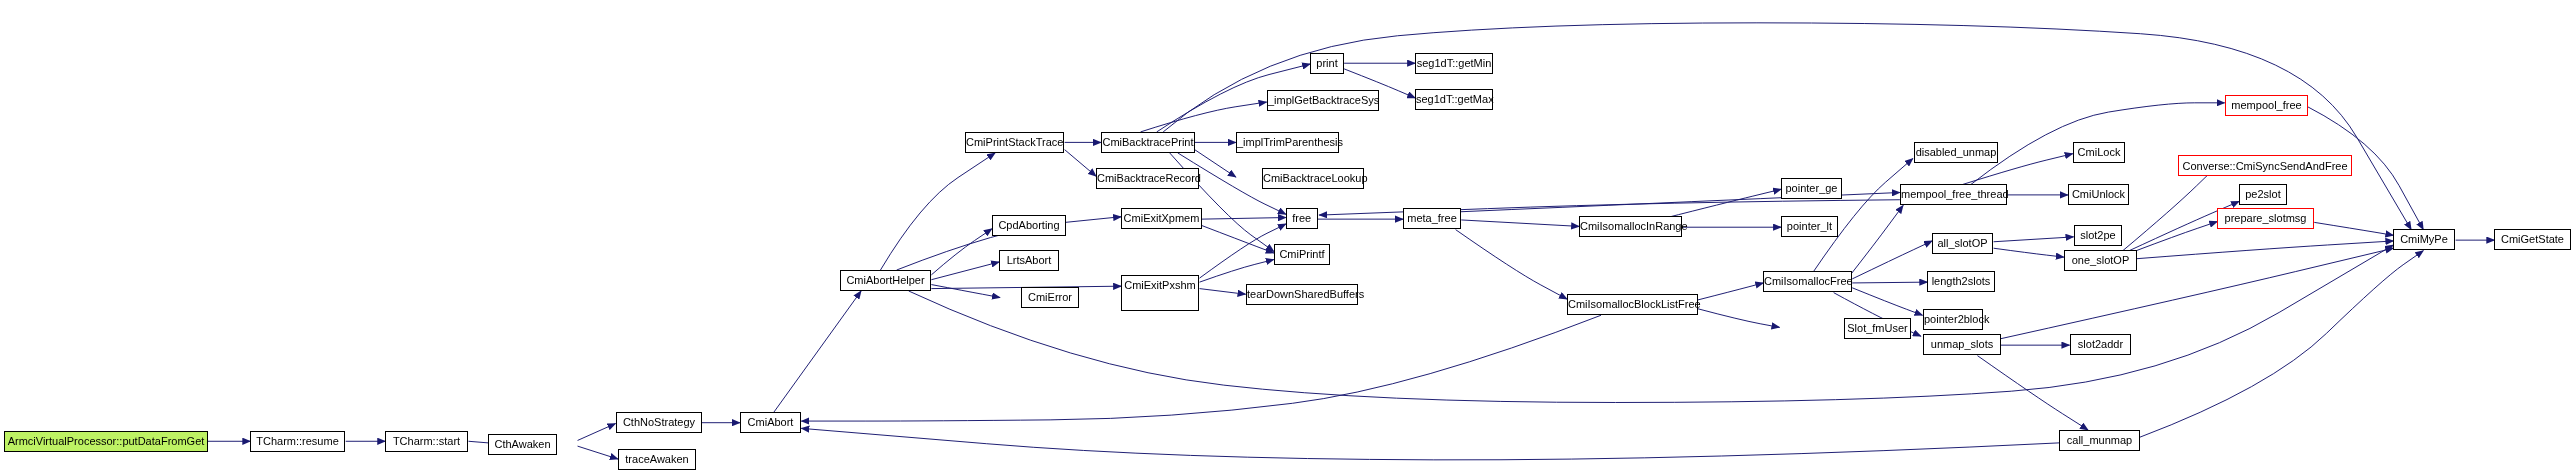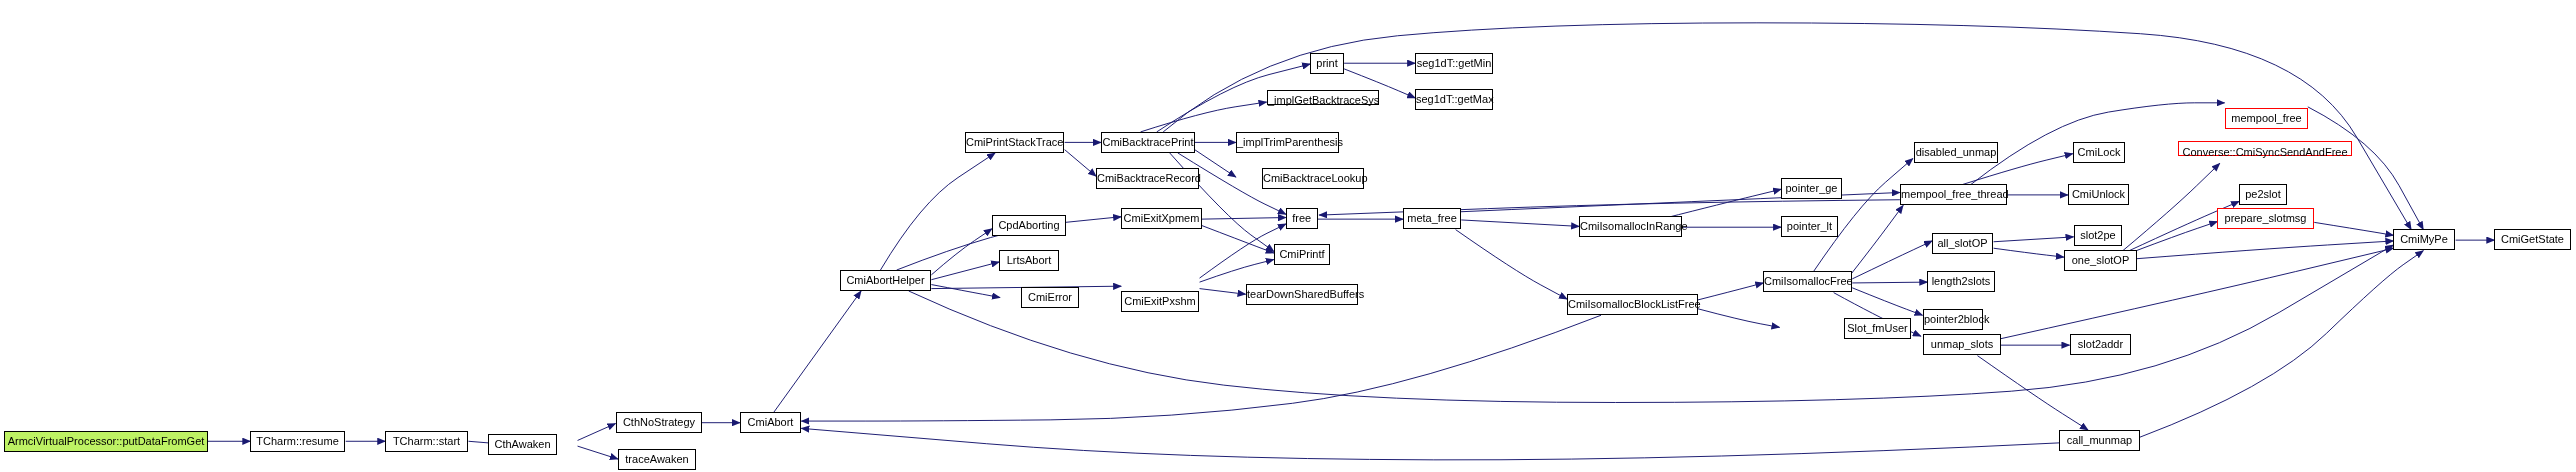--- a/index.html
+++ b/index.html
@@ -102,23 +102,23 @@
       <div class="node" style="left: 992px; top: 215px; width: 74px; height: 21px; line-height: 19.4px;">CpdAborting</div>
       <div class="node" style="left: 999px; top: 250px; width: 60px; height: 21px; line-height: 19.4px;">LrtsAbort</div>
       <div class="node" style="left: 1000px; top: 287px; width: 58px; height: 21px; line-height: 19.4px; margin-left: 21px;">CmiError</div>
       <div class="node" style="left: 1101px; top: 132px; width: 94px; height: 21px; line-height: 19.4px;">CmiBacktracePrint</div>
       <div class="node" style="left: 1096px; top: 168px; width: 103px; height: 21px; line-height: 19.4px;">CmiBacktraceRecord</div>
       <div class="node" style="left: 1236px; top: 132px; width: 103px; height: 21px; line-height: 19.4px;">_implTrimParenthesis</div>
       <div class="node" style="left: 1236px; top: 168px; width: 102px; height: 21px; line-height: 19.4px; margin-left: 26px;">CmiBacktraceLookup</div>
       <div class="node" style="left: 1310px; top: 53px; width: 34px; height: 21px; line-height: 19.4px;">print</div>
       <div class="node" style="left: 1415px; top: 53px; width: 78px; height: 21px; line-height: 19.4px;">seg1dT::getMin</div>
       <div class="node" style="left: 1415px; top: 89px; width: 78px; height: 21px; line-height: 19.4px;">seg1dT::getMax</div>
-      <div class="node" style="left: 1267px; top: 90px; width: 112px; height: 15px; line-height: 19.4px;">_implGetBacktraceSys</div>
+      <div class="node" style="left: 1267px; top: 90px; width: 112px; height: 21px; line-height: 19.4px;">_implGetBacktraceSys</div>
       <div class="node" style="left: 1121px; top: 208px; width: 81px; height: 21px; line-height: 19.4px;">CmiExitXpmem</div>
-      <div class="node" style="left: 1121px; top: 275px; width: 78px; height: 21px; line-height: 19.4px; margin-top: 16px;">CmiExitPxshm</div>
+      <div class="node" style="left: 1121px; top: 275px; width: 78px; height: 36px; line-height: 19.4px;">CmiExitPxshm</div>
       <div class="node" style="left: 1286px; top: 208px; width: 31.5px; height: 21px; line-height: 19.4px;">free</div>
       <div class="node" style="left: 1274px; top: 244px; width: 56px; height: 21px; line-height: 19.4px;">CmiPrintf</div>
       <div class="node" style="left: 1246px; top: 284px; width: 112px; height: 21px; line-height: 19.4px;">tearDownSharedBuffers</div>
       <div class="node" style="left: 1403px; top: 208px; width: 58px; height: 21px; line-height: 19.4px;">meta_free</div>
       <div class="node" style="left: 1579px; top: 216px; width: 103px; height: 21px; line-height: 19.4px;">CmiIsomallocInRange</div>
       <div class="node" style="left: 1781px; top: 178px; width: 61px; height: 21px; line-height: 19.4px;">pointer_ge</div>
       <div class="node" style="left: 1781px; top: 216px; width: 57px; height: 21px; line-height: 19.4px;">pointer_lt</div>
       <div class="node" style="left: 1567px; top: 294px; width: 131px; height: 21px; line-height: 19.4px;">CmiIsomallocBlockListFree</div>
       <div class="node" style="left: 1763px; top: 271px; width: 89px; height: 21px; line-height: 19.4px;">CmiIsomallocFree</div>
       <div class="node" style="left: 1844px; top: 318px; width: 67px; height: 21px; line-height: 19.4px;">Slot_fmUser</div>
@@ -126,22 +126,22 @@
       <div class="node" style="left: 1900px; top: 184px; width: 107px; height: 21px; line-height: 19.4px;">mempool_free_thread</div>
       <div class="node" style="left: 2073px; top: 142px; width: 52px; height: 21px; line-height: 19.4px;">CmiLock</div>
       <div class="node" style="left: 2068px; top: 184px; width: 61px; height: 21px; line-height: 19.4px;">CmiUnlock</div>
       <div class="node" style="left: 1932px; top: 233px; width: 61px; height: 21px; line-height: 19.4px;">all_slotOP</div>
       <div class="node" style="left: 1927px; top: 271px; width: 68px; height: 21px; line-height: 19.4px;">length2slots</div>
       <div class="node" style="left: 1923px; top: 309px; width: 60px; height: 21px; line-height: 19.4px;">pointer2block</div>
       <div class="node" style="left: 1923px; top: 334px; width: 78px; height: 21px; line-height: 19.4px;">unmap_slots</div>
       <div class="node" style="left: 2070px; top: 334px; width: 61px; height: 21px; line-height: 19.4px;">slot2addr</div>
       <div class="node" style="left: 2074px; top: 225px; width: 48px; height: 21px; line-height: 19.4px;">slot2pe</div>
       <div class="node" style="left: 2064px; top: 250px; width: 73px; height: 21px; line-height: 19.4px;">one_slotOP</div>
-      <div class="node node-red" style="left: 2225px; top: 108px; width: 83px; height: 21px; line-height: 19.4px;">mempool_free</div>
-      <div class="node node-red" style="left: 2178px; top: 141px; width: 174px; height: 15px; line-height: 21px;">Converse::CmiSyncSendAndFree</div>
+      <div class="node node-red" style="left: 2225px; top: 95px; width: 83px; height: 21px; line-height: 19.4px;">mempool_free</div>
+      <div class="node node-red" style="left: 2178px; top: 155px; width: 174px; height: 21px; line-height: 21px;">Converse::CmiSyncSendAndFree</div>
       <div class="node" style="left: 2239px; top: 184px; width: 48px; height: 21px; line-height: 19.4px;">pe2slot</div>
       <div class="node node-red" style="left: 2217px; top: 208px; width: 97px; height: 21px; line-height: 19.4px;">prepare_slotmsg</div>
       <div class="node" style="left: 2393px; top: 229px; width: 62px; height: 21px; line-height: 19.4px;">CmiMyPe</div>
       <div class="node" style="left: 2494px; top: 229px; width: 77px; height: 21px; line-height: 19.4px;">CmiGetState</div>
       <div class="node" style="left: 2059px; top: 430px; width: 81px; height: 21px; line-height: 19.4px;">call_munmap</div>
     </div>
 </div>
 
 
 </body></html>

